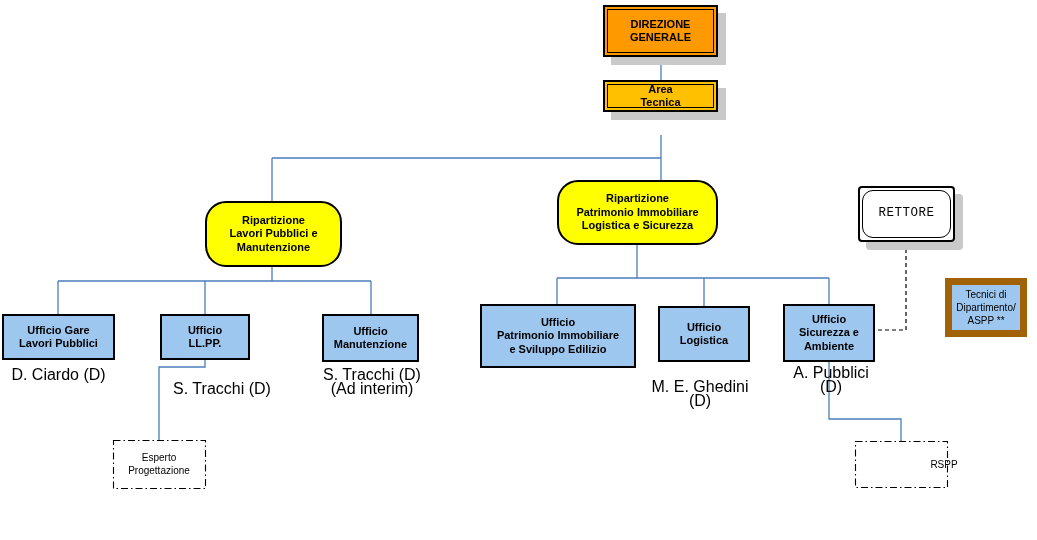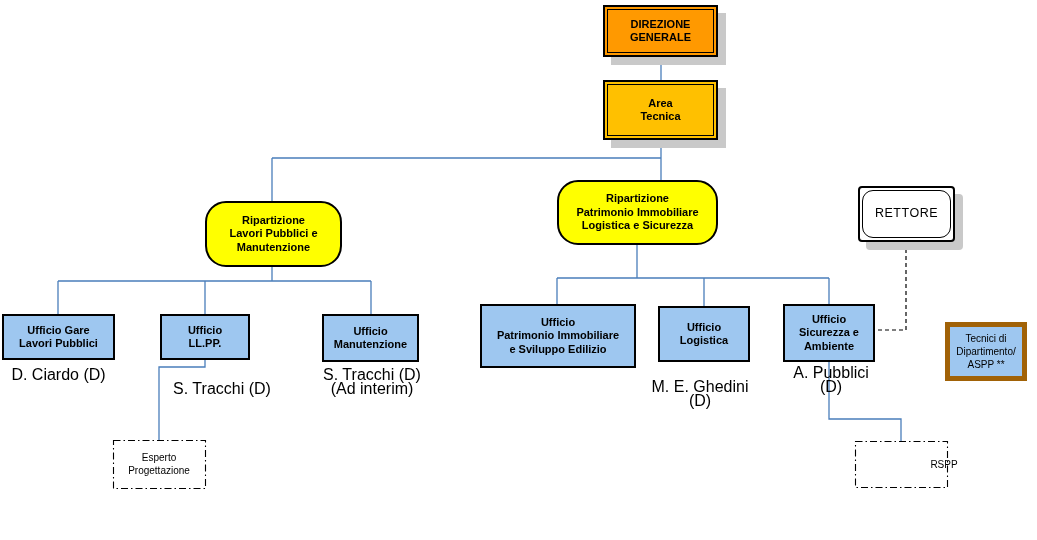--- a/index.html
+++ b/index.html
@@ -11,33 +11,33 @@
   .ln{stroke:var(--c-connector,#4A7EBB);stroke-width:1.3;fill:none;}
   .dash{stroke:#000;stroke-width:1.2;stroke-dasharray:4 3;fill:none;}
   .ddr{fill:#fff;stroke:#000;stroke-width:1.1;stroke-dasharray:7 3 1.5 3;}
   .node{
     position:absolute;z-index:1;box-sizing:border-box;
     display:flex;align-items:center;justify-content:center;
     text-align:center;white-space:pre-line;
     font-size:11px;font-weight:bold;line-height:13.5px;
   }
   .sgl{border:2px solid #000;}
-  .thin{border:5px solid #a16207;margin-top:44px;}
+  .thin{border:7px solid #a16207;}
   .dbl{border:2px solid #000;padding:2px;}
   .dbl .inner{
     box-sizing:border-box;width:100%;height:100%;border:1px solid #000;
     display:flex;align-items:center;justify-content:center;background:inherit;
     white-space:pre-line;
   }
   .shadow{box-shadow:8px 8px 0 var(--c-shadow,#C9C9C9);}
   .fill-direzione{background:var(--c-direzione,#FF9900);}
   .fill-area{background:var(--c-area_tecnica,#FFC000);}
   .fill-rip{background:var(--c-ripartizione,#FFFF00);border-radius:21px;}
   .fill-uff{background:var(--c-ufficio,#9EC7F0);}
-  .rettore{background:#fff;border-radius:4px;font-weight:normal;font-size:12.5px;letter-spacing:.5px;}
+  .rettore{background:#fff;border-radius:4px;font-weight:normal;font-size:12.5px;letter-spacing:.5px;font-family:Liberation Mono, monospace;}
   .rettore .inner{border-radius:11px;}
   .small{font-size:10px;font-weight:normal;line-height:13px;}
   .name{
     position:absolute;z-index:1;text-align:center;white-space:pre-line;
     font-size:16px;font-weight:normal;line-height:14px;
   }
 </style>
 </head>
 <body>
 
@@ -53,21 +53,21 @@
     <path class="dash" d="M906 242 V330 H876"></path>
     <rect class="ddr" x="113.5" y="440.5" width="92" height="48"></rect>
     <rect class="ddr" x="855.5" y="441.5" width="92" height="46"></rect>
   </svg>
 
   <div class="node dbl shadow fill-direzione" style="left:603px;top:5px;width:115px;height:52px;">
     <div class="inner">DIREZIONE
 GENERALE</div>
   </div>
 
-  <div class="node dbl shadow fill-area" style="left:603px;top:80px;width:115px;height:60px;">
+  <div class="node dbl shadow fill-area" style="left:603px;top:80px;width:115px;height:32px;">
     <div class="inner">Area
 Tecnica</div>
   </div>
 
   <div class="node sgl fill-rip" style="left:205px;top:201px;width:137px;height:66px;">Ripartizione
 Lavori Pubblici e
 Manutenzione</div>
 
   <div class="node sgl fill-rip" style="left:557px;top:180px;width:161px;height:65px;">Ripartizione
 Patrimonio Immobiliare

